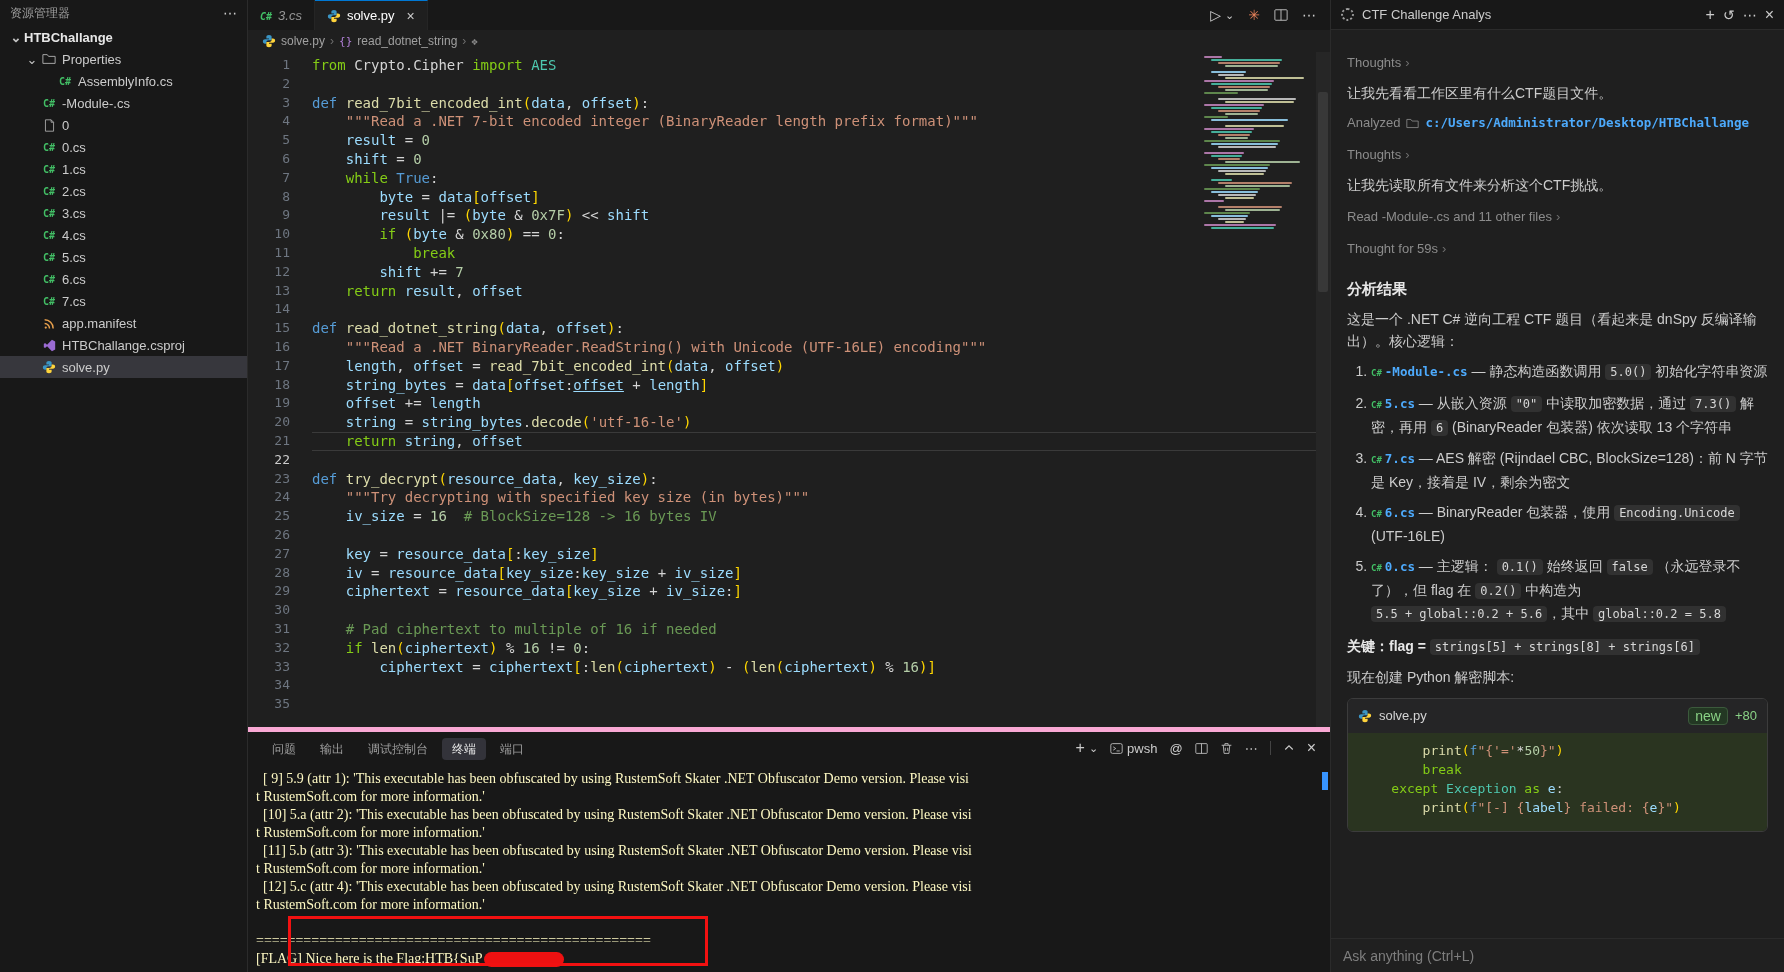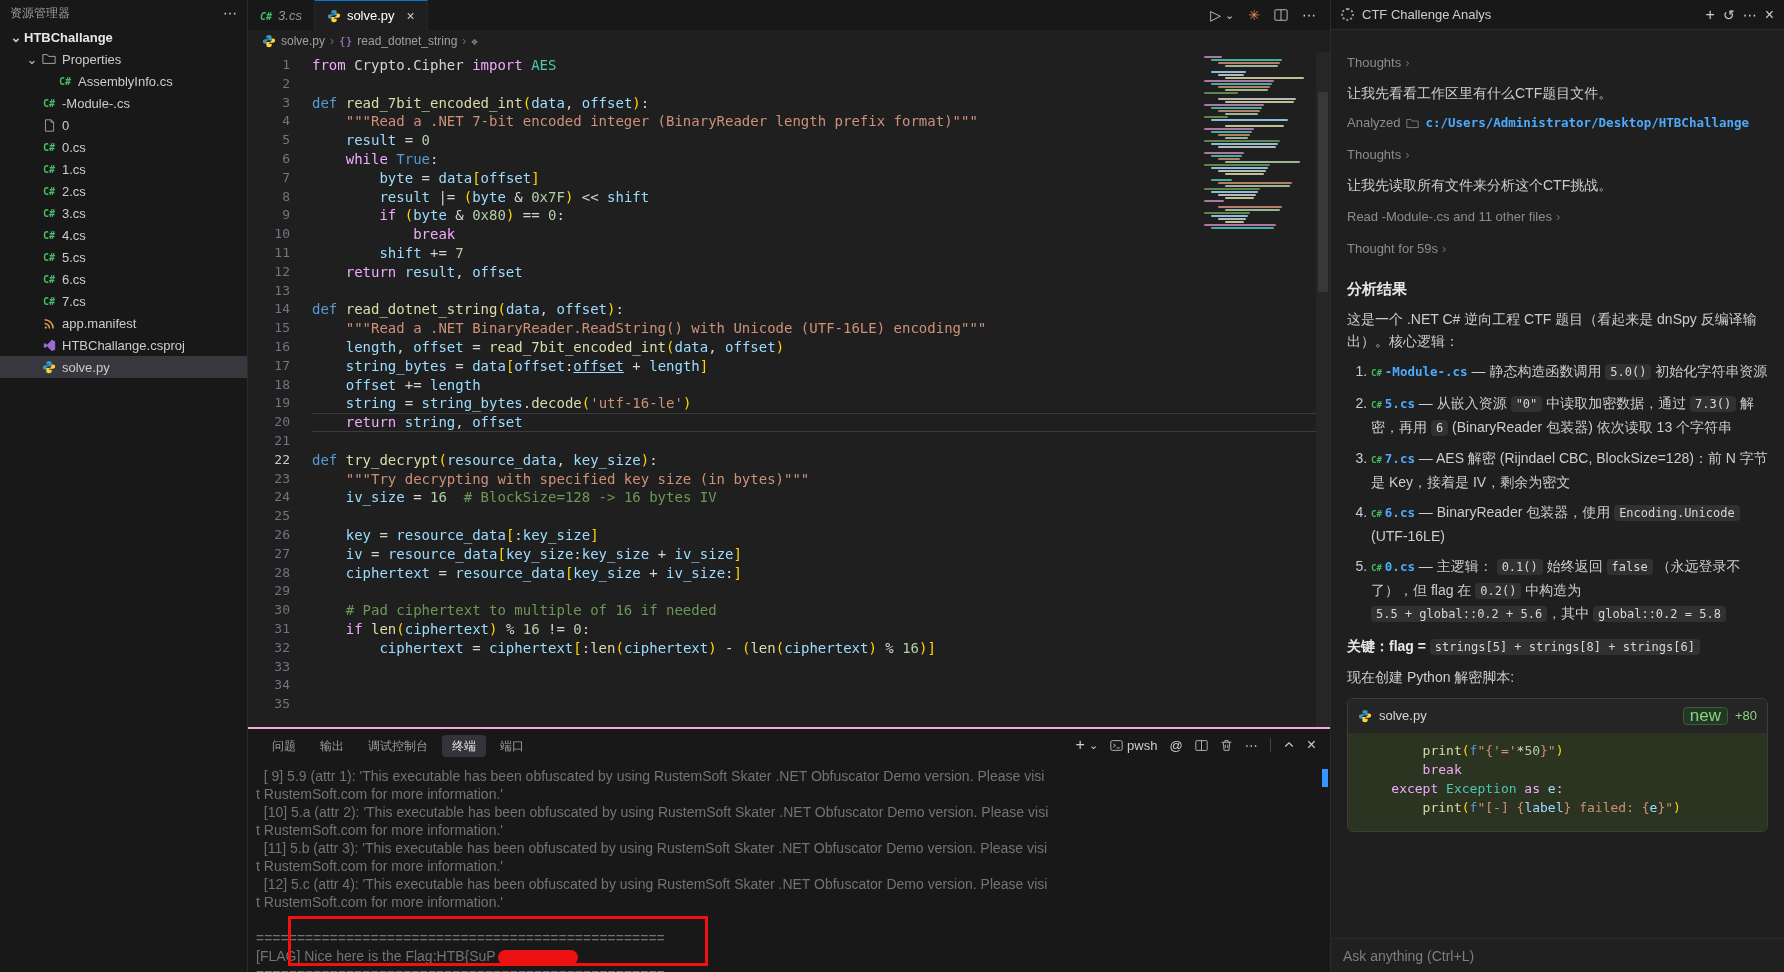--- a/index.html
+++ b/index.html
@@ -34,39 +34,39 @@
   #breadcrumb .sep { color:#6e6e6e; }
   #breadcrumb .sym { color:#b180d7; font-family:"DejaVu Sans Mono",monospace; font-size:11px; }
 
   #code-wrap { position:relative; flex:1; overflow:hidden; display:flex; }
   #gutter { width:64px; flex:none; text-align:right; padding-top:4px; }
   #code-pane { flex:1; padding-top:4px; position:relative; overflow:hidden; }
   .cl { height:18.8px; line-height:18.8px; font-family:"DejaVu Sans Mono",monospace; font-size:14px; white-space:pre; }
   .ln { height:18.8px; line-height:18.8px; font-family:"DejaVu Sans Mono",monospace; font-size:13px; color:#6e7681; padding-right:22px; }
   .ln.cur { color:#cccccc; }
   .cl.current { box-shadow:inset 0 1px 0 #3a3a3a, inset 0 -1px 0 #3a3a3a; }
-  .kw{color:#f0abfc}.def{color:#569cd6}.fn{color:#dcdcaa}.var{color:#9cdcfe}
+  .kw{color:#84cc16}.def{color:#569cd6}.fn{color:#dcdcaa}.var{color:#9cdcfe}
   .str{color:#ce9178}.num{color:#b5cea8}.cmt{color:#6a9955}.op{color:#d4d4d4}
   .cls{color:#4ec9b0}.br{color:#ffd700}
   .u{color:#9cdcfe; text-decoration:underline; cursor:pointer;}
   #minimap { position:absolute; right:26px; top:4px; width:100px; }
   .mm-bar { height:2px; margin-bottom:1px; border-radius:1px; opacity:.85; }
   #vscroll { position:absolute; right:0; top:0; width:14px; height:100%; background:#262626; }
   #vscroll .thumb { position:absolute; left:2px; right:2px; top:40px; height:200px; background:#4a4a4a; opacity:.5; border-radius:2px; }
 
   
-  #terminal { height:245px; flex:none; border-top:2px solid #f9a8d4; background:#181818; display:flex; flex-direction:column; position:relative; }
+  #terminal { height:245px; flex:none; border-top:5px solid #f9a8d4; background:#181818; display:flex; flex-direction:column; position:relative; }
   #term-head { height:32px; display:flex; align-items:center; padding:0 14px; flex:none; }
   .term-tab { font-size:12px; color:#9d9d9d; padding:4px 10px; cursor:pointer; border-radius:4px; margin-right:4px; }
   .term-tab.active { color:#e7e7e7; background:#33333a; }
   #term-actions { margin-left:auto; display:flex; align-items:center; gap:12px; color:#cccccc; font-size:13px; }
   #term-actions .ticon { cursor:pointer; display:flex; align-items:center; gap:4px; }
   #term-actions .sep { width:1px; height:14px; background:#444; }
   #term-body { flex:1; padding:6px 8px 0 8px; overflow:hidden; position:relative; }
-  .tl { height:18px; line-height:18px; font-family:Liberation Sans, sans-serif; font-size:14px; color:#737373; white-space:pre; }
+  .tl { height:18px; line-height:18px; font-family:Liberation Serif, serif; font-size:14px; color:#fef9c3; white-space:pre; }
   .redact { display:inline-block; width:80px; height:15px; background:#ee1111; border-radius:8px; vertical-align:middle; margin-left:2px; }
   #term-scroll-mark { position:absolute; right:2px; top:40px; width:6px; height:18px; background:#3794ff; }
 
   
   .anno { position:absolute; border:3px solid #f21111; z-index:50; pointer-events:none; }
 
   
   #chat { flex:1; background:#1f1f1f; border-left:1px solid #2b2b2b; display:flex; flex-direction:column; min-width:0; }
   #chat-head { height:30px; background:#181818; border-bottom:1px solid #2b2b2b; display:flex; align-items:center; padding:0 10px; gap:8px; flex:none; }
   .spinner { width:13px; height:13px; border:2px dotted #9d9d9d; border-radius:50%; flex:none; }
@@ -84,21 +84,21 @@
   h3.analysis { color:#e7e7e7; font-size:15px; margin-top:18px; font-weight:bold; }
   .intro { margin-top:8px; }
   ol.findings { margin:8px 0 0 6px; padding-left:18px; }
   ol.findings li { margin-bottom:8px; color:#cccccc; }
   .chip { background:#313131; border-radius:4px; padding:1px 5px; font-family:"DejaVu Sans Mono",monospace; font-size:12px; color:#d7d7d7; white-space:nowrap; }
   .fname { font-family:"DejaVu Sans Mono",monospace; font-size:12.5px; color:#4daafc; font-weight:bold; }
   .fmini { font-size:9px; font-weight:bold; color:#42be65; font-family:"DejaVu Sans Mono",monospace; margin-right:3px; }
   .keyline { margin-top:10px; } .keyline b { color:#e7e7e7; }
   .codecard { margin-top:10px; border:1px solid #3c3c3c; border-radius:6px; overflow:hidden; }
   .codecard-head { background:#252526; height:34px; display:flex; align-items:center; padding:0 10px; gap:7px; font-size:13px; color:#d5d5d5; }
-  .badge-new { margin-left:auto; color:#89d185; border:1px solid #3c5a3c; background:#233823; border-radius:4px; font-size:17px; padding:0 6px; line-height:16px; }
+  .badge-new { margin-left:auto; color:#89d185; border:1px solid #3c5a3c; background:#233823; border-radius:4px; font-size:14px; padding:0 6px; line-height:16px; }
   .badge-add { color:#89d185; font-size:13px; }
   .codecard-body { background:#2a3420; padding:8px 0 14px 0; }
   .ccl { padding:0 12px; font-family:"DejaVu Sans Mono",monospace; font-size:13px; line-height:19px; white-space:pre; }
   #ask-bar { flex:none; height:34px; background:#202020; border-top:1px solid #2b2b2b; display:flex; align-items:center; padding:0 12px; }
   #ask-input { background:transparent; border:none; outline:none; color:#cccccc; font-size:14px; width:100%; font-family:"Liberation Sans",sans-serif; }
   #ask-input::placeholder { color:#7e7e7e; }
   svg { display:block; }
 </style>
 </head>
 <body>
@@ -316,20 +316,21 @@
           <div class="ln">33</div>
           <div class="ln">34</div>
           <div class="ln">35</div>
         </div>
       <div id="code-pane">
           <div class="cl"><span class="kw">from</span><span class="op"> Crypto.Cipher </span><span class="kw">import</span><span class="cls"> AES</span></div>
           <div class="cl"></div>
           <div class="cl"><span class="def">def </span><span class="fn">read_7bit_encoded_int</span><span class="br">(</span><span class="var">data</span><span class="op">, </span><span class="var">offset</span><span class="br">)</span><span class="op">:</span></div>
           <div class="cl"><span class="str">    """Read a .NET 7-bit encoded integer (BinaryReader length prefix format)"""</span></div>
           <div class="cl"><span class="var">    result</span><span class="op"> = </span><span class="num">0</span></div>
+          <div class="cl"><span class="var">    shift</span><span class="op"> = </span><span class="num">0</span></div>
           <div class="cl"><span class="kw">    while </span><span class="def">True</span><span class="op">:</span></div>
           <div class="cl"><span class="var">        byte</span><span class="op"> = </span><span class="var">data</span><span class="br">[</span><span class="var">offset</span><span class="br">]</span></div>
           <div class="cl"><span class="var">        result</span><span class="op"> |= </span><span class="br">(</span><span class="var">byte</span><span class="op"> &amp; </span><span class="num">0x7F</span><span class="br">)</span><span class="op"> &lt;&lt; </span><span class="var">shift</span></div>
           <div class="cl"><span class="kw">        if </span><span class="br">(</span><span class="var">byte</span><span class="op"> &amp; </span><span class="num">0x80</span><span class="br">)</span><span class="op"> == </span><span class="num">0</span><span class="op">:</span></div>
           <div class="cl"><span class="kw">            break</span></div>
           <div class="cl"><span class="var">        shift</span><span class="op"> += </span><span class="num">7</span></div>
           <div class="cl"><span class="kw">    return </span><span class="var">result</span><span class="op">, </span><span class="var">offset</span></div>
           <div class="cl"></div>
           <div class="cl"><span class="def">def </span><span class="fn">read_dotnet_string</span><span class="br">(</span><span class="var">data</span><span class="op">, </span><span class="var">offset</span><span class="br">)</span><span class="op">:</span></div>
           <div class="cl"><span class="str">    """Read a .NET BinaryReader.ReadString() with Unicode (UTF-16LE) encoding"""</span></div>

